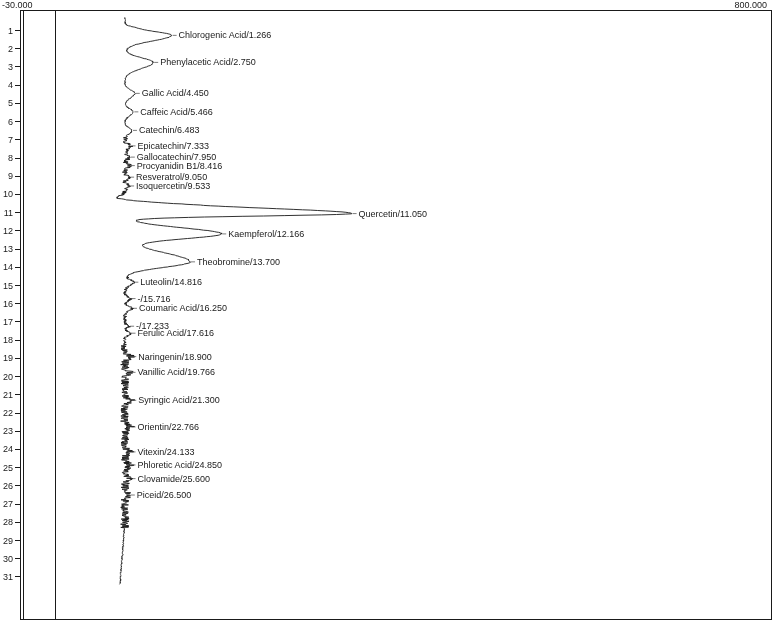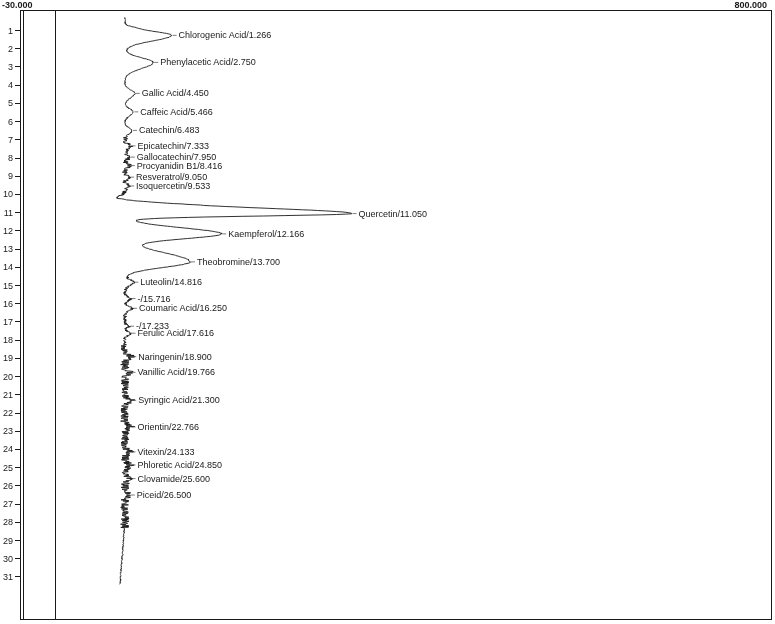--- a/index.html
+++ b/index.html
@@ -5,21 +5,21 @@
   html,body{margin:0;padding:0;background:#ffffff;}
   .screen{
     position:relative;
     width:775px;height:624px;
     background:#ffffff;
     font-family:"Liberation Sans", sans-serif;
     overflow:hidden;
   }
   .ax-label{
     position:absolute;top:0;
-    font-size:9px;color:#1a1a1a;line-height:10px;font-weight:bold;
+    font-size:9px;color:#1a1a1a;line-height:10px;
   }
   .ax-left{left:2px;}
   .ax-right{right:8px;}
   svg{position:absolute;left:0;top:0;}
   svg text{font-family:"Liberation Sans", sans-serif;fill:#1a1a1a;}
 </style>
 </head>
 <body>
 
 <div class="screen">

